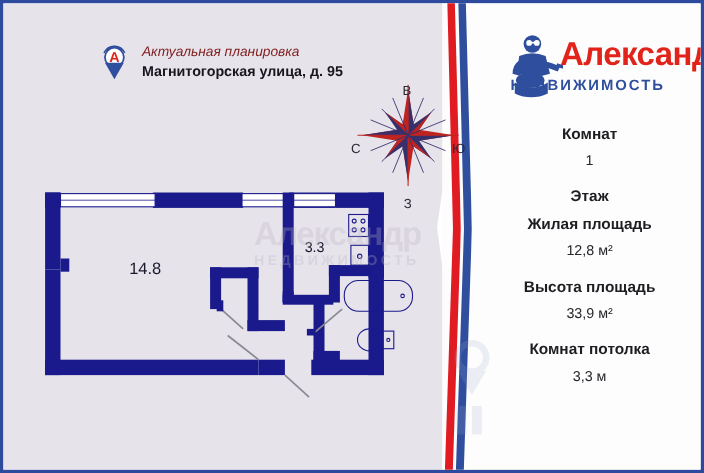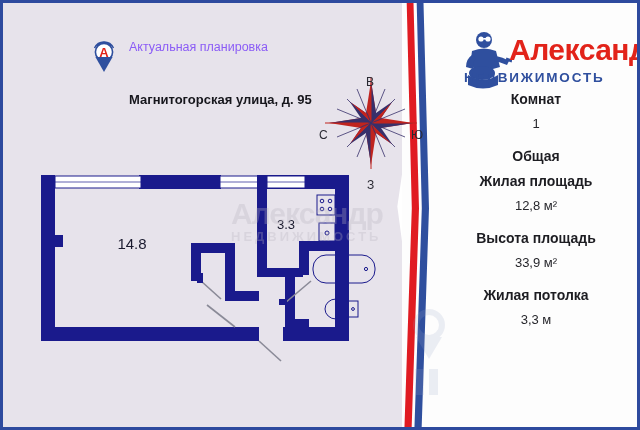--- a/index.html
+++ b/index.html
@@ -48,31 +48,31 @@
     background: #2f4f9e;
     clip-path: polygon(38% 0, 72% 0, 100% 48%, 62% 100%, 26% 100%, 64% 48%);
   }
 
   
   #header { position: absolute; left: 88px; top: 36px; display: flex; align-items: flex-start; }
   #pin-icon { position: relative; width: 26px; height: 36px; flex: none; }
   #title-block { margin-left: 12px; }
   .title-line1 {
     font-size: 12.5px;
-    color: #8b5cf6;
+    color: #7f1d1d;
     line-height: 17px;
     white-space: nowrap;
+    font-style: italic;
   }
   .title-line2 {
     font-size: 13px;
     font-weight: bold;
     color: #16161c;
     line-height: 18px;
     white-space: nowrap;
-    margin-top: 35px;
   }
 
   
   #compass { position: absolute; left: 318px; top: 70px; width: 100px; height: 100px; }
   .compass-label {
     position: absolute;
     font-size: 12px;
     color: #2a2a33;
   }
   #compass-n { left: 363px; top: 72px; }
@@ -127,21 +127,21 @@
     position: absolute;
     left: 2px; top: 41px;
     font-size: 13.5px;
     font-weight: bold;
     color: #2f4f9e;
     letter-spacing: 1.8px;
     line-height: 16px;
   }
   #specs {
     position: absolute;
-    left: 430px; top: 88px;
+    left: 430px; top: 110px;
     width: 206px;
     text-align: center;
   }
   .spec-label {
     font-size: 14px;
     font-weight: bold;
     color: #1d1d22;
     margin: 0 0 9px 0;
   }
   .spec-value {
@@ -351,25 +351,25 @@
       <line x1="44" y1="30" x2="50" y2="32" stroke="#2f4f9e" stroke-width="3"></line>
     </svg>
     <div id="logo-text-main">Александр</div>
     <div id="logo-text-sub">НЕДВИЖИМОСТЬ</div>
   </div>
 
   <div id="specs">
     <div class="spec-label">Комнат</div>
     <div class="spec-value">1</div>
 
-    <div class="spec-label">Общая</div>
+    <div class="spec-label">Этаж</div>
 
     <div class="spec-label">Жилая площадь</div>
     <div class="spec-value">12,8 м²</div>
 
     <div class="spec-label">Высота площадь</div>
     <div class="spec-value">33,9 м²</div>
 
-    <div class="spec-label">Жилая потолка</div>
+    <div class="spec-label">Комнат потолка</div>
     <div class="spec-value">3,3 м</div>
   </div>
 
 </div>
 
 </body></html>

